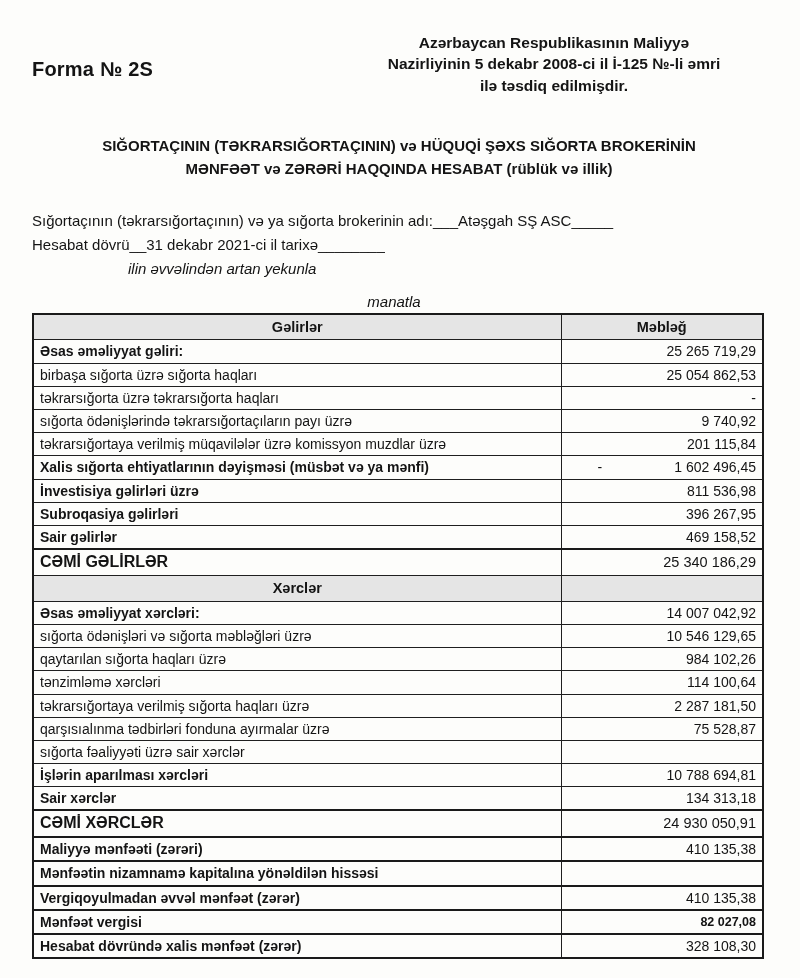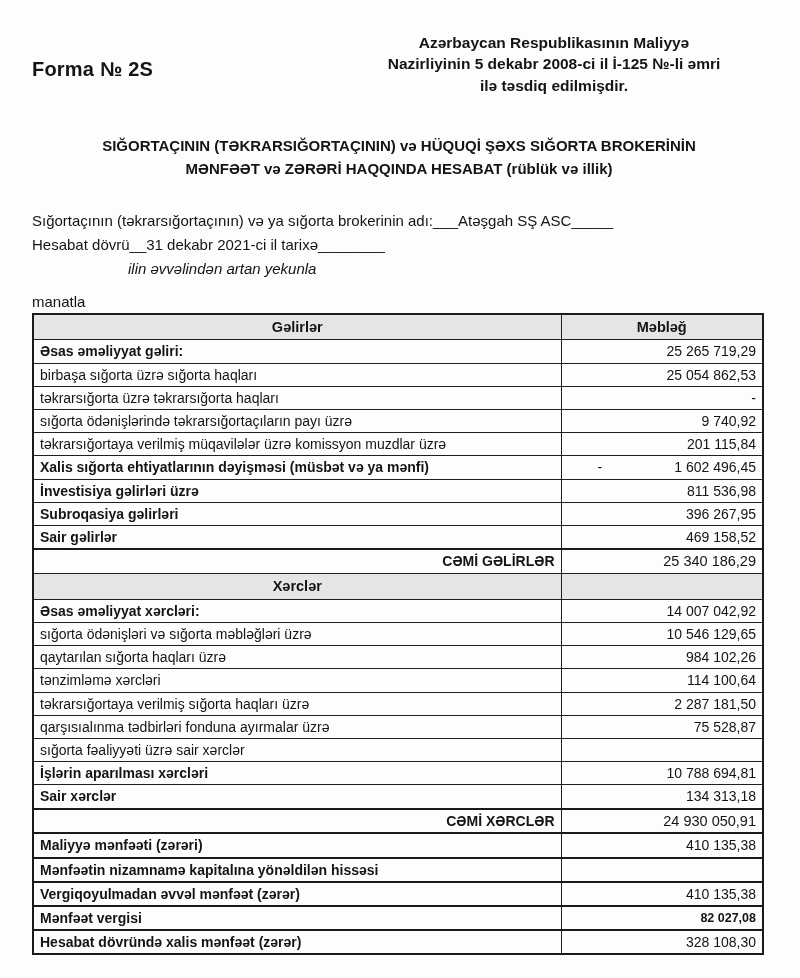--- a/index.html
+++ b/index.html
@@ -15,39 +15,39 @@
 
   .top { display: flex; justify-content: space-between; align-items: flex-start; }
   .form-no { font-size: 20px; font-weight: bold; margin-top: 26px; letter-spacing: .2px; }
   .approval { width: 424px; text-align: center; font-weight: bold; font-size: 15.5px; line-height: 1.38; }
 
   .title { margin-top: 38px; text-align: center; font-weight: bold; font-size: 15px; line-height: 1.55; }
 
   .meta { margin-top: 28px; font-size: 15px; line-height: 1.6; }
   .cumulative { font-style: italic; margin-left: 96px; }
 
-  .currency { width: 730px; margin-top: 12px; padding-right: 6px; text-align: left; font-size: 15px; }
+  .currency { width: 730px; margin-top: 12px; padding-right: 6px; text-align: center; font-style: italic; font-size: 15px; }
 
   table.report {
     width: 730px; margin-top: 3px;
     border-collapse: collapse; table-layout: fixed;
     border: 2px solid #1a1a1a;
   }
   .report td {
     border: 1px solid #1f1f1f;
     font-size: 14px; line-height: 1.3;
     padding: 2px 6px; vertical-align: middle;
   }
   tr.section-header td {
     background: #e5e5e5; text-align: center;
     font-weight: bold; font-size: 14.5px; padding: 3px 6px;
   }
   td.label.indent { }
   td.label.bold { font-weight: bold; }
-  td.label.total { text-align: right; font-weight: bold; font-size: 14px; }
+  td.label.total { text-align: left; font-weight: bold; font-size: 16px; }
   td.amount { text-align: right; padding-left: 36px; }
   td.amount.bold { font-weight: normal; font-size: 14.5px; margin-left: 13px; }
   td.amount.small { font-size: 12.5px; font-weight: bold; }
   td.amount .prefix { float: left; }
   tr.heavy td { border-top: 2px solid #1a1a1a; }
 </style>
 </head>
 <body>
 
 <div class="page">

